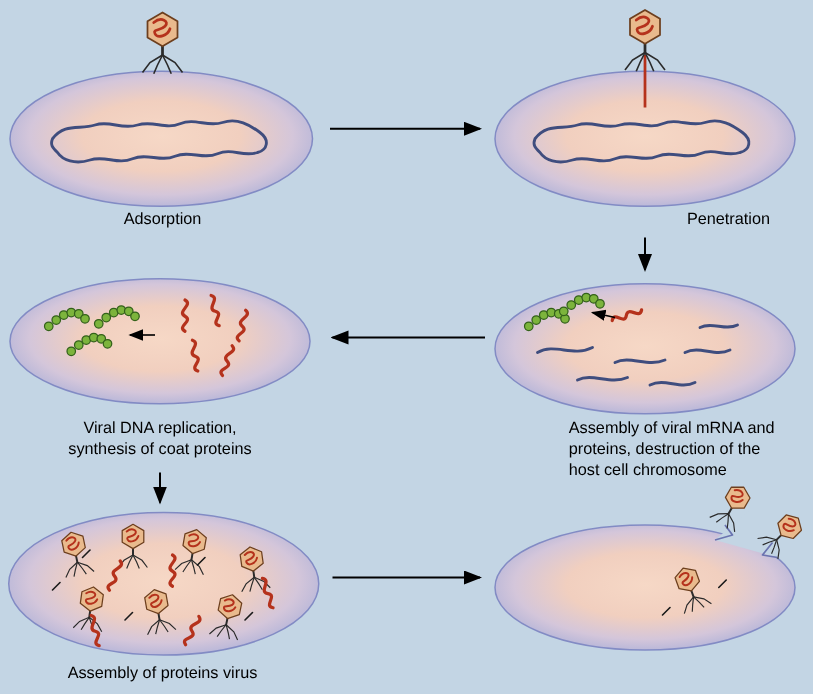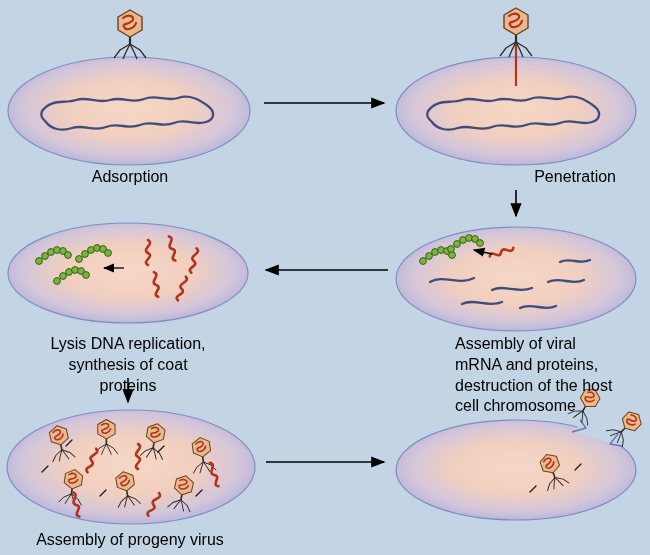--- a/index.html
+++ b/index.html
@@ -1,18 +1,18 @@
 <!DOCTYPE html>
 <html><head>
 <meta charset="utf-8">
 <style>
   html,body{margin:0;padding:0;background:#c3d5e4;}
   .stage{position:relative;width:650px;height:555px;background:#c3d5e4;font-family:"Liberation Sans",sans-serif;overflow:hidden;}
   .stage > svg{position:absolute;left:0;top:0;}
-  .label{position:absolute;font-size:16px;color:#000;line-height:1.3;}
+  .label{position:absolute;font-size:13px;color:#000;line-height:1.3;}
   .center{text-align:center;}
   .cell{stroke:#828bc4;stroke-width:1.2;}
   .hostdna{fill:none;stroke:#3f4d7e;stroke-width:2.3;stroke-linecap:round;stroke-linejoin:round;}
   .leg{fill:none;stroke:#2b2b2b;stroke-width:1.3;}
   #polysome circle{fill:#7cb43c;stroke:#33611a;stroke-width:1;}
   .flowarrow{stroke:#000;stroke-width:1.6;}
   .innerarrow{stroke:#000;stroke-width:1.3;}
   .tick{stroke:#1a1a1a;stroke-width:1.3;stroke-linecap:round;}
   .torn{fill:none;stroke:#6b74b0;stroke-width:1.4;stroke-linejoin:round;}
 </style>
@@ -128,18 +128,18 @@
     <line class="tick" x1="575" y1="470" x2="581" y2="464"></line>
     <line class="tick" x1="530" y1="492" x2="536" y2="486"></line>
   </svg>
 
   <div class="label center" style="left:30px; top:167px; width:200px;">Adsorption</div>
 
   <div class="label center" style="left:416px; top:167px; width:200px;text-align:right;">Penetration</div>
 
   <div class="label" style="left:455px; top:334px; width:165px;">Assembly of viral mRNA and proteins, destruction of the host cell chromosome</div>
 
-  <div class="label center" style="left:48px; top:334px; width:160px;">Lysis DNA replication, synthesis of coat proteins</div>
+  <div class="label center" style="left:48px; top:334px; width:160px;">Viral DNA replication, synthesis of coat proteins</div>
 
-  <div class="label center" style="left:30px; top:530px; width:200px;">Assembly of progeny virus</div>
+  <div class="label center" style="left:30px; top:530px; width:200px;">Assembly of proteins virus</div>
 
 
 </div>
 
 </body></html>

